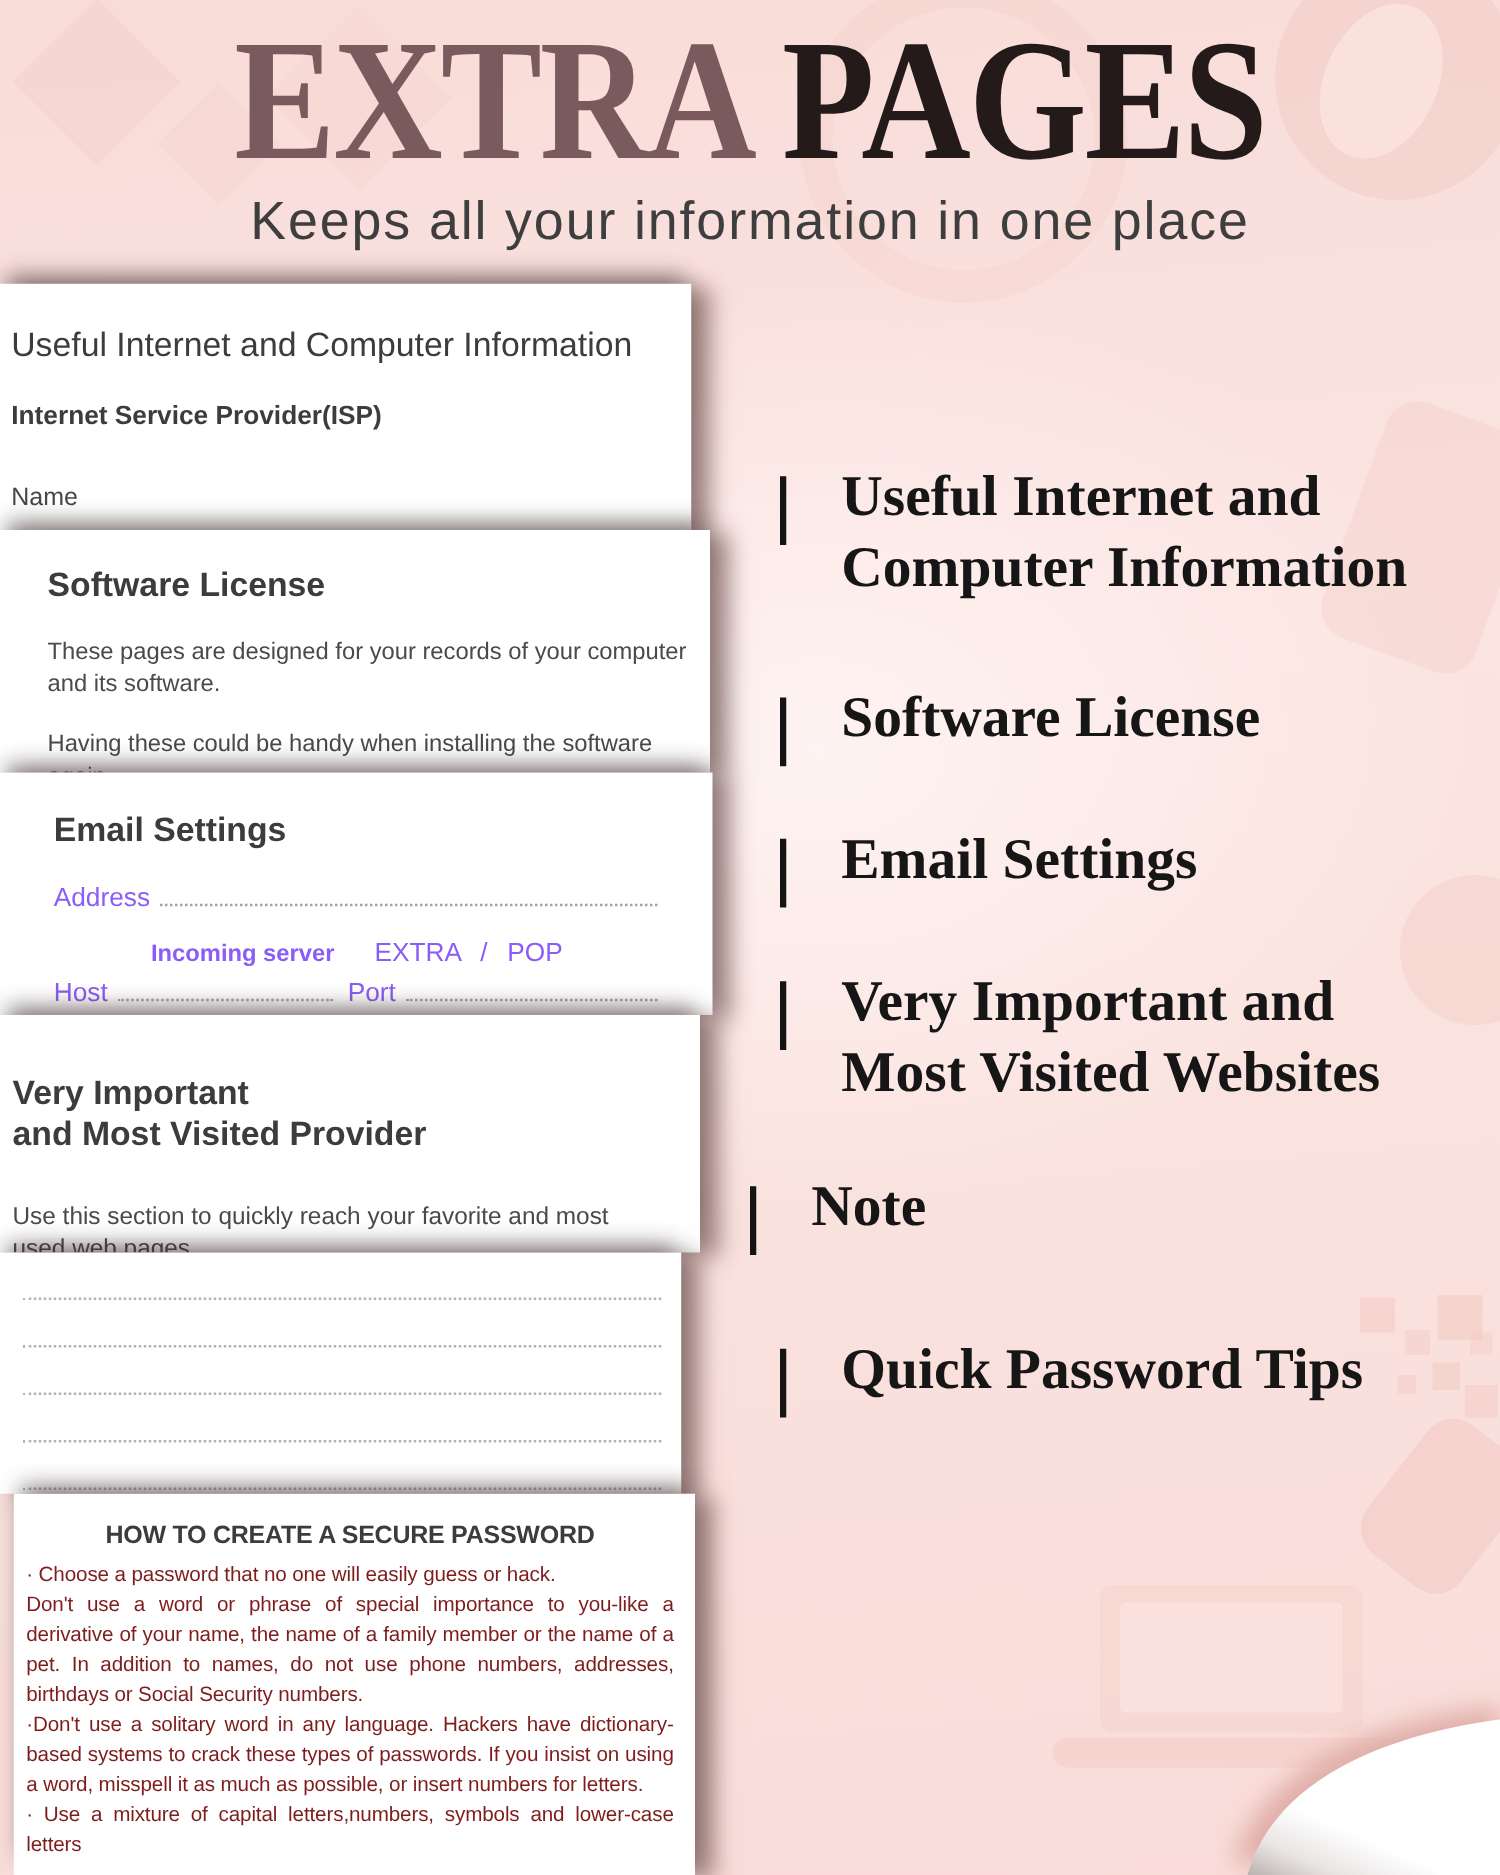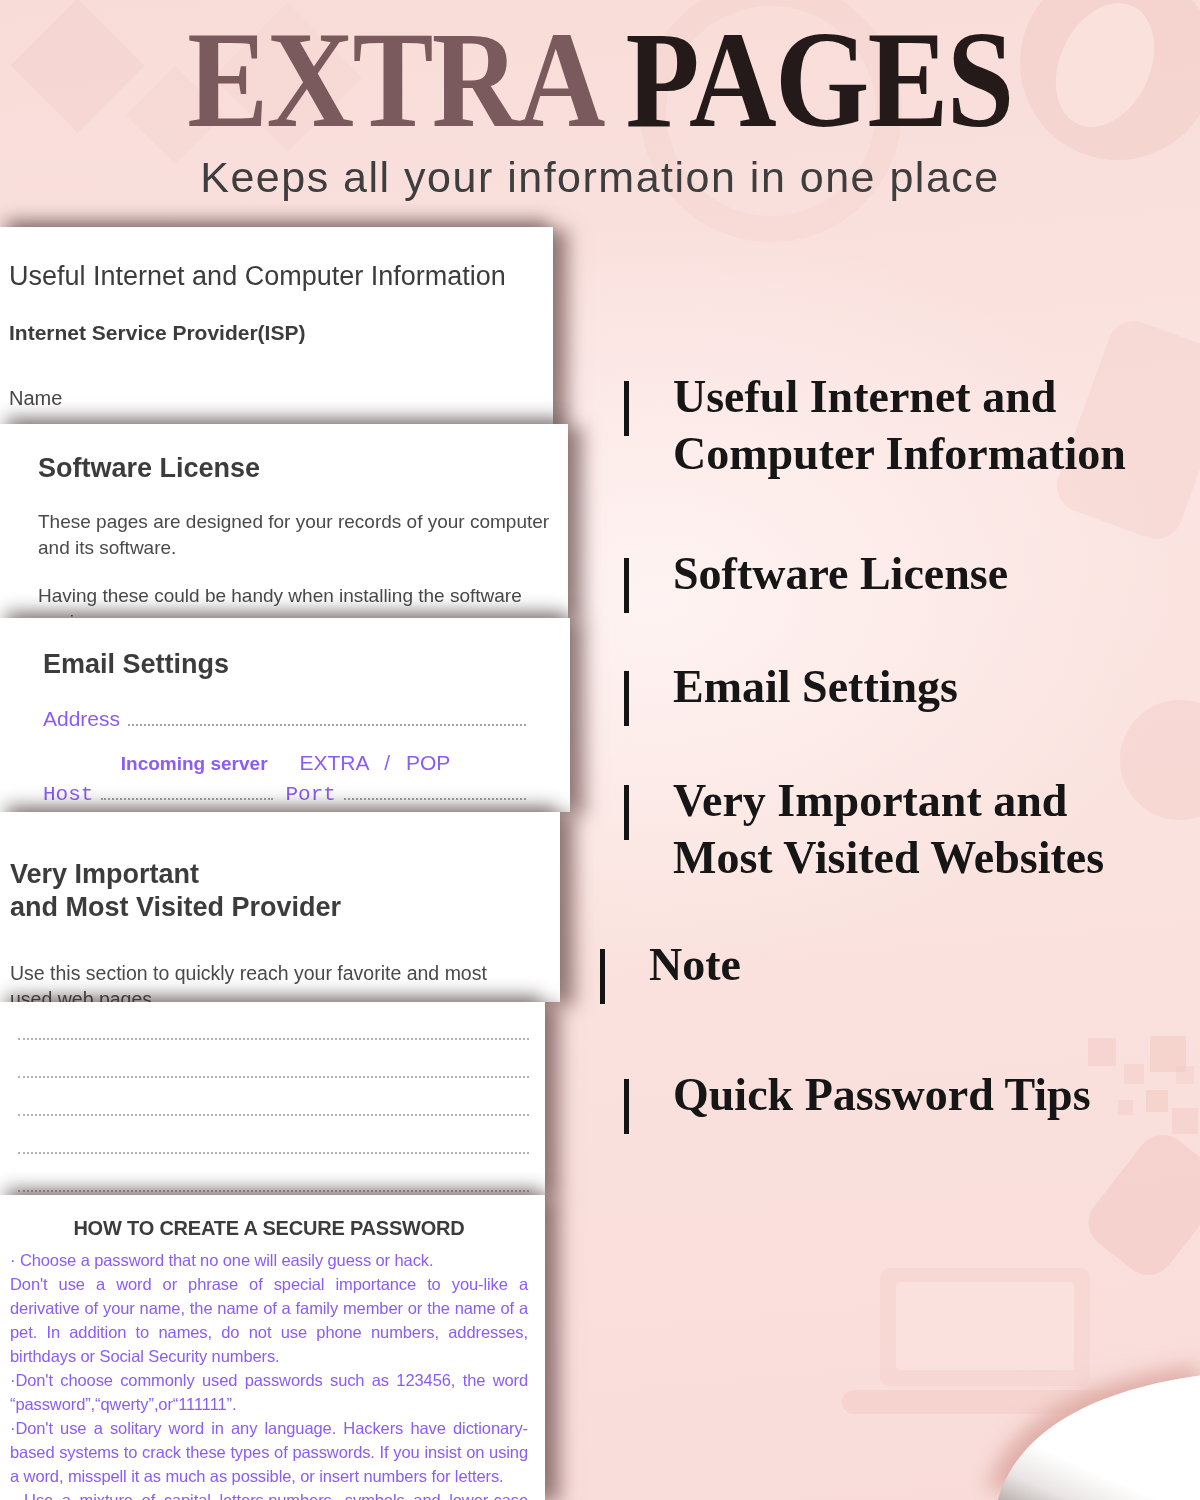--- a/index.html
+++ b/index.html
@@ -40,55 +40,55 @@
 
   
   .page-card{position:absolute;left:0;background:#ffffff;overflow:hidden;
      box-shadow:15px 3px 17px rgba(80,50,47,0.55), 0 -12px 16px -5px rgba(45,32,32,0.45);
      color:#3f3f3f;}
   #card-useful{top:227px;width:553px;height:197px;z-index:2;}
   #card-license{top:424px;width:568px;height:194px;z-index:3;}
   #card-email{top:618px;width:570px;height:194px;z-index:4;}
   #card-websites{top:812px;width:560px;height:190px;z-index:5;}
   #card-lines{top:1002px;width:545px;height:193px;z-index:6;}
-  #card-tips{top:1195px;width:545px;height:305px;z-index:7;}
+  #card-tips{top:1195px;width:545px;height:305px;z-index:7;margin-left:11px;}
 
   .card-h1{font-size:27px;font-weight:normal;line-height:34px;color:#3c3c3c;margin:0;}
   .card-h2{font-size:27px;font-weight:bold;line-height:33px;color:#3c3c3c;margin:0;}
   .card-body{font-size:19px;line-height:26px;color:#4a4a4a;margin:0;}
 
   #card-useful .inner{padding:32px 40px 0 9px;}
   #card-useful .subhead{margin-top:28px;font-size:21px;font-weight:bold;color:#3c3c3c;}
   #card-useful .clipped-field{margin-top:42px;font-size:20px;color:#474747;}
 
   #card-license .inner{padding:28px 14px 0 38px;}
   #card-license .card-body{margin-top:24px;}
   #card-license .p2{margin-top:22px;}
 
   #card-email .inner{padding:30px 42px 0 43px;}
   .fieldrow{display:flex;align-items:baseline;font-size:21px;color:#8b5cf6;}
   .fieldrow.r1{margin-top:26px;}
   .fieldrow.r2{margin-top:20px;justify-content:center;}
-  .fieldrow.r3{margin-top:8px;font-family:Liberation Mono, monospace;}
+  .fieldrow.r3{margin-top:8px;}
   .leader{flex:1;border-bottom:2px dotted #a5a5a5;margin:0 2px 4px 8px;min-width:30px;}
   .leader.fixed{flex:0 0 172px;}
   .lbl-bold{font-weight:bold;font-size:19px;}
   .opts{margin-left:32px;word-spacing:10px;}
   .portlbl{margin-left:10px;}
 
   #card-websites .inner{padding:46px 20px 0 10px;}
   #card-websites .card-body{margin-top:36px;max-width:505px;font-size:19.5px;}
 
   #card-lines .inner{padding:36px 0 0 0;}
   .ruled{height:0;border-bottom:2px dotted #b3b3b3;margin:0 16px 36px 18px;}
 
   #card-tips .inner{padding:14px 17px 0 10px;}
   .tips-title{text-align:center;font-weight:bold;font-size:20px;color:#3c3c3c;
               margin:8px 0 8px 0;letter-spacing:-0.2px;}
-  .tips-p{font-size:16.5px;line-height:24px;color:#8b5cf6;margin:0;
+  .tips-p{font-size:16.5px;line-height:24px;color:#7f1d1d;margin:0;
           text-align:justify;letter-spacing:-0.1px;}
 
   
   .toc-item{position:absolute;display:flex;align-items:flex-start;}
   .toc-bar{flex:0 0 5px;width:5px;height:55px;background:#141414;margin-top:13px;}
   .toc-label{margin-left:44px;width:475px;
      font-family:"Liberation Serif","DejaVu Serif",serif;font-weight:bold;
      font-size:46px;line-height:57px;color:#161616;letter-spacing:0;}
   #toc-1{left:624px;top:368px;}
   #toc-2{left:624px;top:545px;}
@@ -184,21 +184,20 @@
       <div class="ruled"></div>
       <div class="ruled"></div>
     </div>
   </div>
 
   <div class="page-card" id="card-tips">
     <div class="inner">
       <div class="tips-title">HOW TO CREATE A SECURE PASSWORD</div>
       <p class="tips-p">· Choose a password that no one will easily guess or hack.</p>
       <p class="tips-p">Don't use a word or phrase of special importance to you-like a derivative of your name, the name of a family member or the name of a pet. In addition to names, do not use phone numbers, addresses, birthdays or Social Security numbers.</p>
-      <p class="tips-p">·Don't choose commonly used passwords such as 123456, the word “password”,“qwerty”,or“111111”.</p>
       <p class="tips-p">·Don't use a solitary word in any language. Hackers have dictionary-based systems to crack these types of passwords. If you insist on using a word, misspell it as much as possible, or insert numbers for letters.</p>
       <p class="tips-p">· Use a mixture of capital letters,numbers, symbols and lower-case letters</p>
     </div>
   </div>
 
   <div class="toc-item" id="toc-1">
     <span class="toc-bar"></span>
     <span class="toc-label">Useful Internet and Computer Information</span>
   </div>
   <div class="toc-item" id="toc-2">

